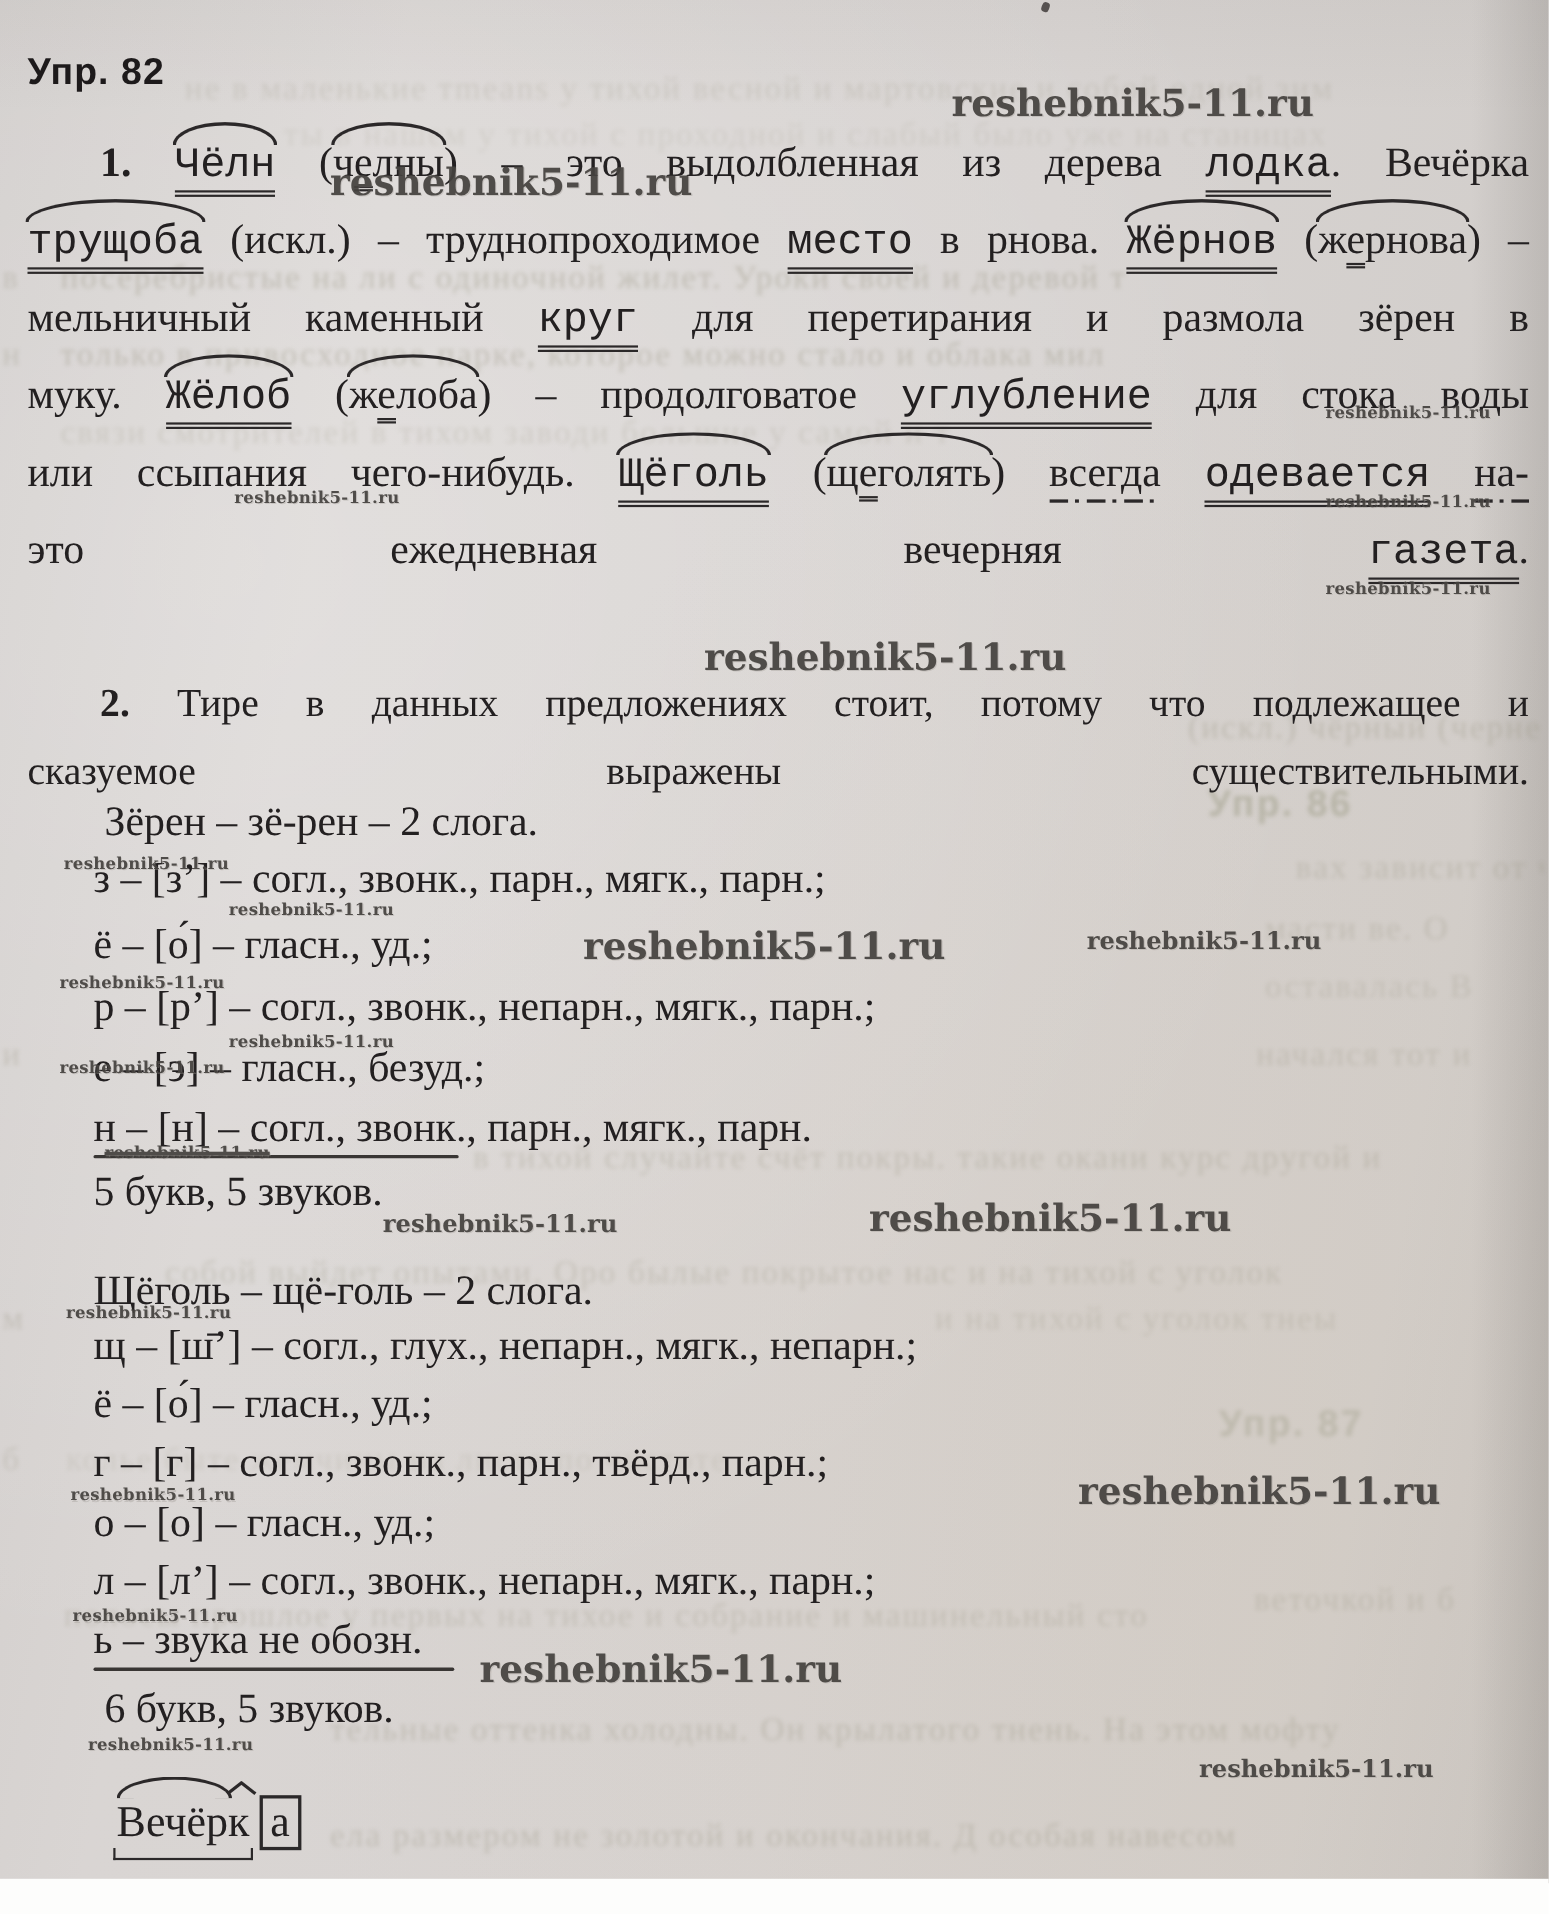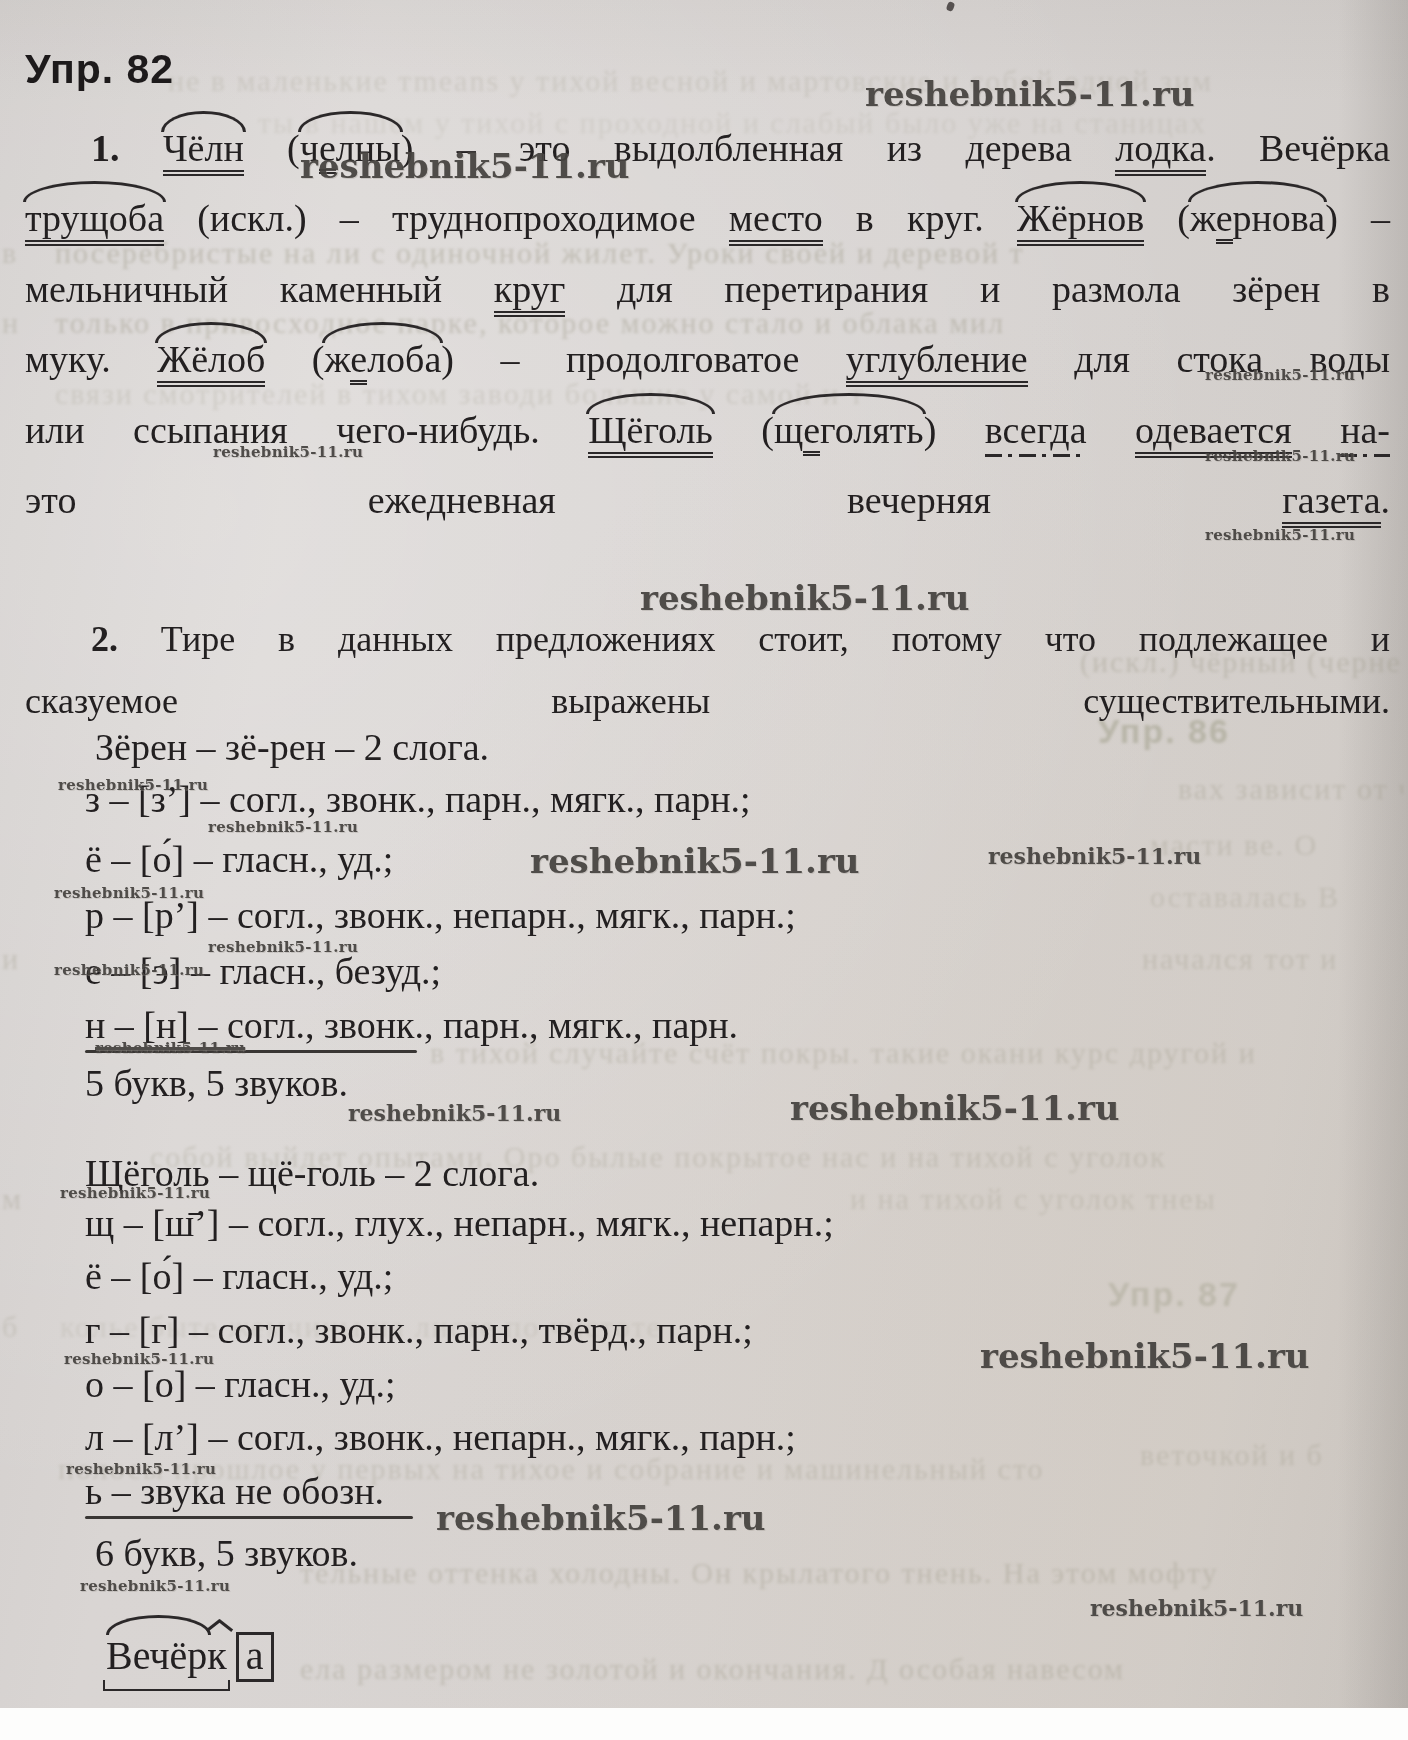--- a/index.html
+++ b/index.html
@@ -13,32 +13,32 @@
   }
   #paper::after{content:'';position:absolute;inset:0;
        background:linear-gradient(to right, rgba(0,0,0,0) 95%, rgba(90,85,80,.18) 100%),
                   linear-gradient(to bottom, rgba(120,115,110,.06), rgba(0,0,0,0) 6%);}
   .bottom-white{position:absolute;left:0;top:1708px;width:1408px;height:32px;background:#fdfdfc;}
   .speck{position:absolute;left:947px;top:2px;width:7px;height:9px;background:#565150;border-radius:40%;transform:rotate(20deg);}
 
   
   .ink{color:#232021;}
   #exTitle{position:absolute;left:25px;top:46px;font-family:"Liberation Sans",sans-serif;
-       font-weight:bold;font-size:41px;color:#1d1a1b;letter-spacing:1px;}
+       font-weight:bold;font-size:34px;color:#1d1a1b;letter-spacing:1px;}
   #p1{position:absolute;left:25px;top:113px;width:1365px;font-size:38px;}
   #p1 .tl{height:70.4px;line-height:70.4px;white-space:normal;text-align:justify;text-align-last:justify;}
   #p2{position:absolute;left:25px;top:608px;width:1365px;font-size:36px;}
   #p2 .tl{height:62px;line-height:62px;text-align:justify;text-align-last:justify;}
   .tl.end{text-align-last:auto;}
   .tl.ind{text-indent:66px;}
   .b{font-weight:bold;}
   .abs{position:absolute;font-size:38px;line-height:1.15;color:#232021;white-space:nowrap;}
 
   
-  .du{border-bottom:6px double #2b2829;padding-bottom:1px;}
+  .du{border-bottom:6px double #2b2829;padding-bottom:1px;font-family:Liberation Mono, monospace;}
   .sdu{border-bottom:5px double #2b2829;}
   .dd{padding-bottom:6px;background-repeat:repeat-x;background-position:0 100%;background-size:34px 3px;
       background-image:repeating-linear-gradient(90deg,#2b2829 0 17px,rgba(0,0,0,0) 17px 23px,#2b2829 23px 27px,rgba(0,0,0,0) 27px 34px);}
   .arc{position:relative;}
   .arc::before{content:'';position:absolute;left:-2px;right:-2px;top:-16px;height:18px;
       border:3px solid #2b2829;border-bottom:none;border-radius:50% 50% 0 0 / 100% 100% 0 0;}
 
   .rule{position:absolute;height:3px;background:#393634;border-radius:2px;}
 
   
@@ -98,21 +98,21 @@
     <div class="bleed" style="left: 2px; top: 306px; width: 30px; opacity: 0.3;">н</div>
     <div class="bleed" style="left: 2px; top: 942px; width: 30px; opacity: 0.3;">и</div>
     <div class="bleed" style="left: 2px; top: 1182px; width: 30px; opacity: 0.3;">м</div>
     <div class="bleed" style="left: 2px; top: 1310px; width: 30px; opacity: 0.25;">б</div>
   </div>
 
 <div id="exTitle">Упр. 82</div>
 
 <div id="p1" class="ink">
     <div class="tl ind"><span class="b">1. </span><span class="arc"><span class="du">Чёлн</span></span><span class=""> (</span><span class="arc"><span class="">ч</span><span class="sdu">е</span><span class="">лны</span></span><span class="">) – это выдолбленная из дерева </span><span class="du">лодка</span><span class="">. Вечёрка</span></div>
-    <div class="tl"><span class="arc"><span class="du">трущоба</span></span><span class=""> (искл.) – труднопроходимое </span><span class="du">место</span><span class=""> в круг. </span><span class="arc"><span class="du">Жёрнов</span></span><span class=""> (</span><span class="arc"><span class="">ж</span><span class="sdu">е</span><span class="">рнова</span></span><span class="">) –</span></div>
+    <div class="tl"><span class="arc"><span class="du">трущоба</span></span><span class=""> (искл.) – труднопроходимое </span><span class="du">место</span><span class=""> в рнова. </span><span class="arc"><span class="du">Жёрнов</span></span><span class=""> (</span><span class="arc"><span class="">ж</span><span class="sdu">е</span><span class="">рнова</span></span><span class="">) –</span></div>
     <div class="tl"><span class="">мельничный каменный </span><span class="du">круг</span><span class=""> для перетирания и размола зёрен в</span></div>
     <div class="tl"><span class="">муку. </span><span class="arc"><span class="du">Жёлоб</span></span><span class=""> (</span><span class="arc"><span class="">ж</span><span class="sdu">е</span><span class="">лоба</span></span><span class="">) – продолговатое </span><span class="du">углубление</span><span class=""> для стока воды</span></div>
     <div class="tl"><span class="">или ссыпания чего-нибудь. </span><span class="arc"><span class="du">Щёголь</span></span><span class=""> (</span><span class="arc"><span class="">щ</span><span class="sdu">е</span><span class="">голять</span></span><span class="">) </span><span class="dd">всегда</span><span class=""> </span><span class="du">одевается</span><span class=""> </span><span class="dd">на-</span></div>
     <div class="tl end"><span class="">это ежедневная вечерняя </span><span class="du">газета</span><span class="">.</span></div>
   </div>
 <div id="p2" class="ink">
     <div class="tl ind"><span class="b">2. </span><span class="">Тире в данных предложениях стоит, потому что подлежащее и</span></div>
     <div class="tl end"><span class="">сказуемое выражены существительными.</span></div>
   </div>
 

